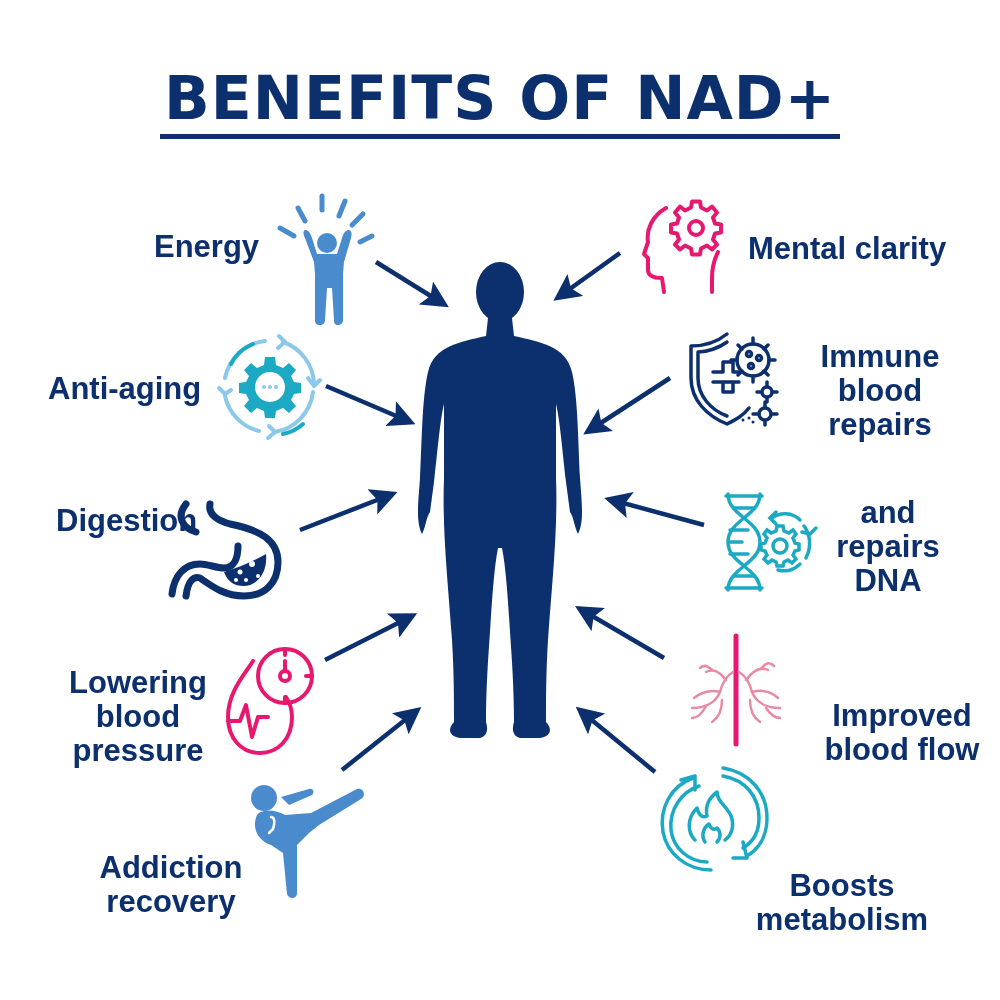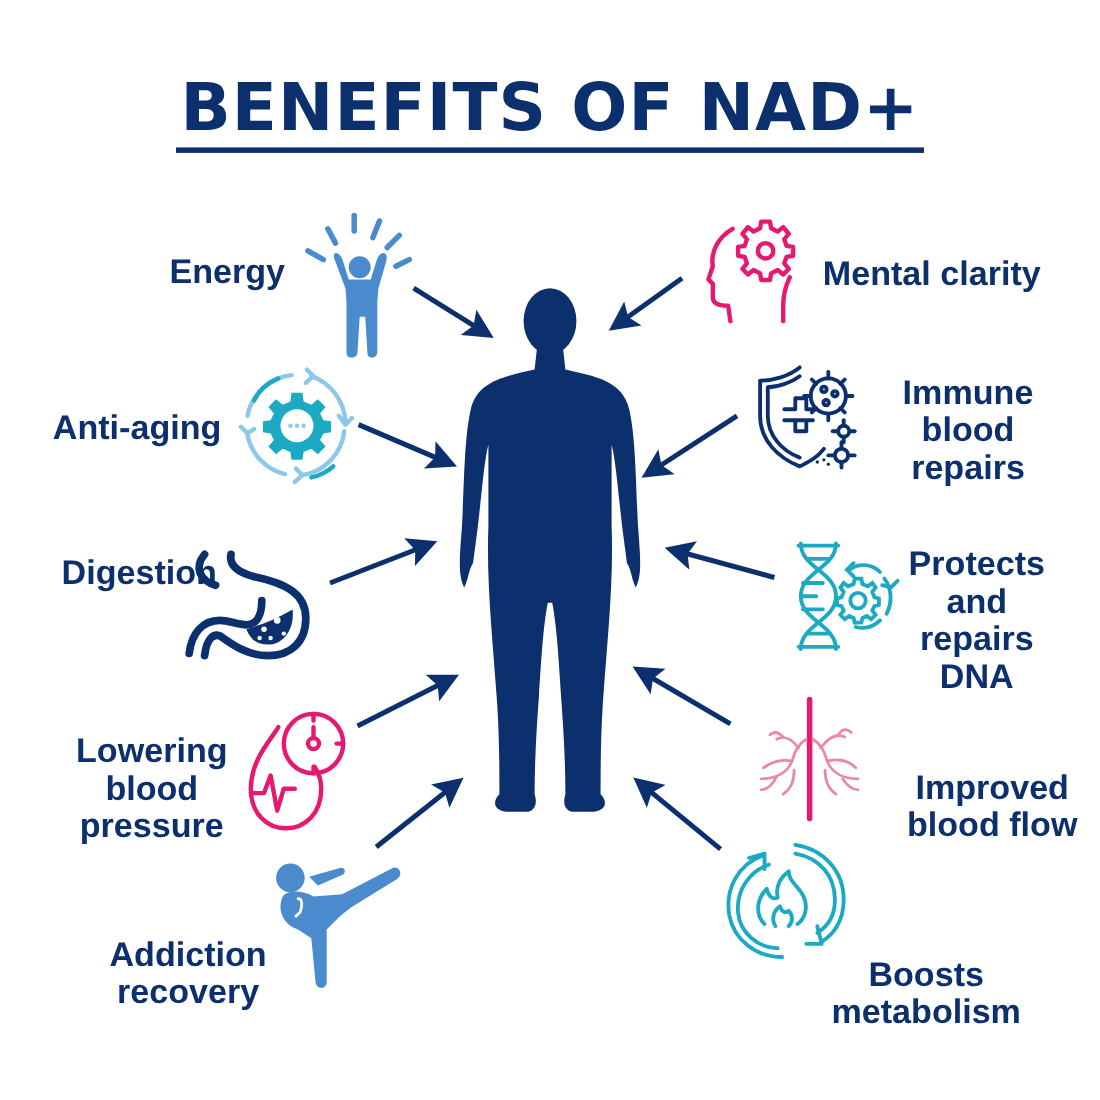--- a/index.html
+++ b/index.html
@@ -236,21 +236,20 @@
   <div>recovery</div>
 </div>
 
 <div class="label" style="left:748px;top:232px">Mental clarity</div>
 <div class="label" style="left:810px;top:340px;width:140px">
   <div>Immune</div>
   <div>blood</div>
   <div>repairs</div>
 </div>
 <div class="label" style="left:818px;top:496px;width:140px">
-  <div>Protects</div>
   <div>and</div>
   <div>repairs</div>
   <div>DNA</div>
 </div>
 <div class="label" style="left:820px;top:699px;width:164px">
   <div>Improved</div>
   <div>blood flow</div>
 </div>
 <div class="label" style="left:750px;top:869px;width:184px">
   <div>Boosts</div>

